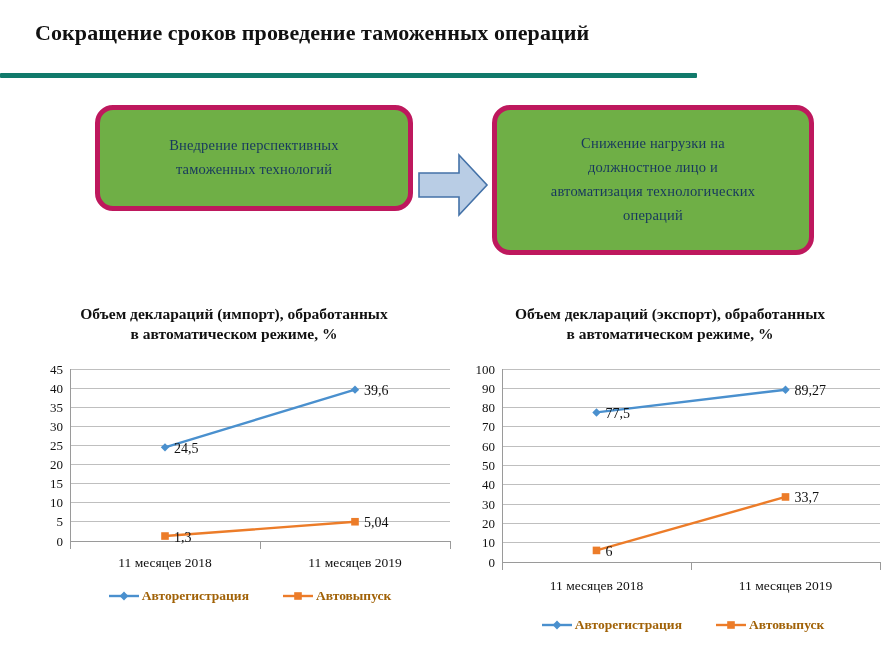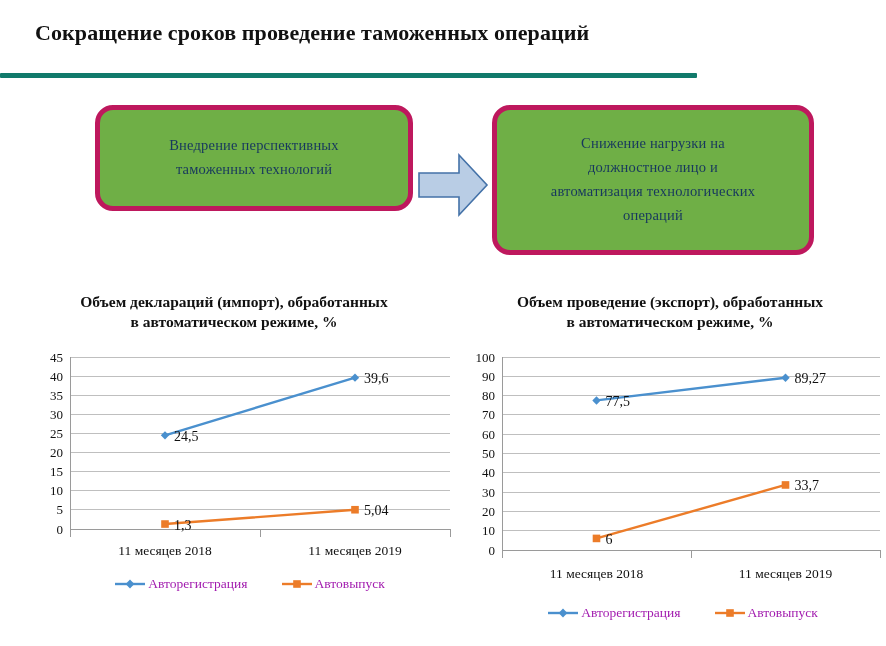--- a/index.html
+++ b/index.html
@@ -84,38 +84,39 @@
   #chart-left  { left: 20px;  top: 292px; width: 432px; height: 320px; }
   #chart-right { left: 452px; top: 292px; width: 434px; height: 345px; }
 
   .chart-title {
     text-align: center;
     font-size: 15.5px;
     font-weight: bold;
     line-height: 1.3;
     color: #111111;
     white-space: pre-line;
-    margin: 0;
+    margin: 12px;
   }
   #chart-left .chart-title  { width: 420px; margin-left: 4px; }
   #chart-right .chart-title { width: 420px; margin-left: 8px; }
 
   .plot-wrap { position: relative; width: 100%; }
   #chart-left .plot-wrap  { height: 225px; margin-top: 13px; }
   #chart-right .plot-wrap { height: 250px; margin-top: 13px; }
 
   .plot-svg { display: block; }
 
   .chart-legend {
     display: flex;
     justify-content: center;
     align-items: center;
     gap: 34px;
     font-size: 13.5px;
-    color: #a21caf;
+    color: #a16207;
+    font-weight: bold;
   }
   #chart-left .chart-legend  { margin-top: 6px;  padding-left: 28px; }
   #chart-right .chart-legend { margin-top: 10px; padding-left: 28px; }
   .legend-entry { display: flex; align-items: center; gap: 3px; white-space: nowrap; }
   .legend-key { display: inline-block; width: 30px; height: 12px; }
 </style>
 </head>
 <body>
 
 <div id="slide-title">Сокращение сроков проведение таможенных операций</div>
@@ -194,21 +195,21 @@
       <span class="legend-key"><svg width="30" height="12" viewBox="0 0 30 12">
             <line x1="0" y1="6" x2="30" y2="6" stroke="#EC7C29" stroke-width="2.4"></line>
             <rect x="11.2" y="2.2" width="7.6" height="7.6" fill="#EC7C29"></rect>
           </svg></span>
       <span>Автовыпуск</span>
     </span>
   </div>
 </div>
 
 <div id="chart-right" class="chart-block">
-  <div class="chart-title">Объем проведение (экспорт), обработанных
+  <div class="chart-title">Объем деклараций (экспорт), обработанных
 в автоматическом  режиме, %</div>
   <div class="plot-wrap">
     <svg class="plot-svg" id="svg-export" width="434" height="250" viewBox="0 0 434 250">
         <text x="43" y="209.5" text-anchor="end" font-family="&quot;Liberation Serif&quot;, serif" font-size="13" fill="#111111">0</text>
         <line x1="50" y1="185.7" x2="428" y2="185.7" stroke="#BFBFBF" stroke-width="1" shape-rendering="crispEdges"></line>
         <text x="43" y="190.2" text-anchor="end" font-family="&quot;Liberation Serif&quot;, serif" font-size="13" fill="#111111">10</text>
         <line x1="50" y1="166.4" x2="428" y2="166.4" stroke="#BFBFBF" stroke-width="1" shape-rendering="crispEdges"></line>
         <text x="43" y="170.9" text-anchor="end" font-family="&quot;Liberation Serif&quot;, serif" font-size="13" fill="#111111">20</text>
         <line x1="50" y1="147.1" x2="428" y2="147.1" stroke="#BFBFBF" stroke-width="1" shape-rendering="crispEdges"></line>
         <text x="43" y="151.6" text-anchor="end" font-family="&quot;Liberation Serif&quot;, serif" font-size="13" fill="#111111">30</text>

